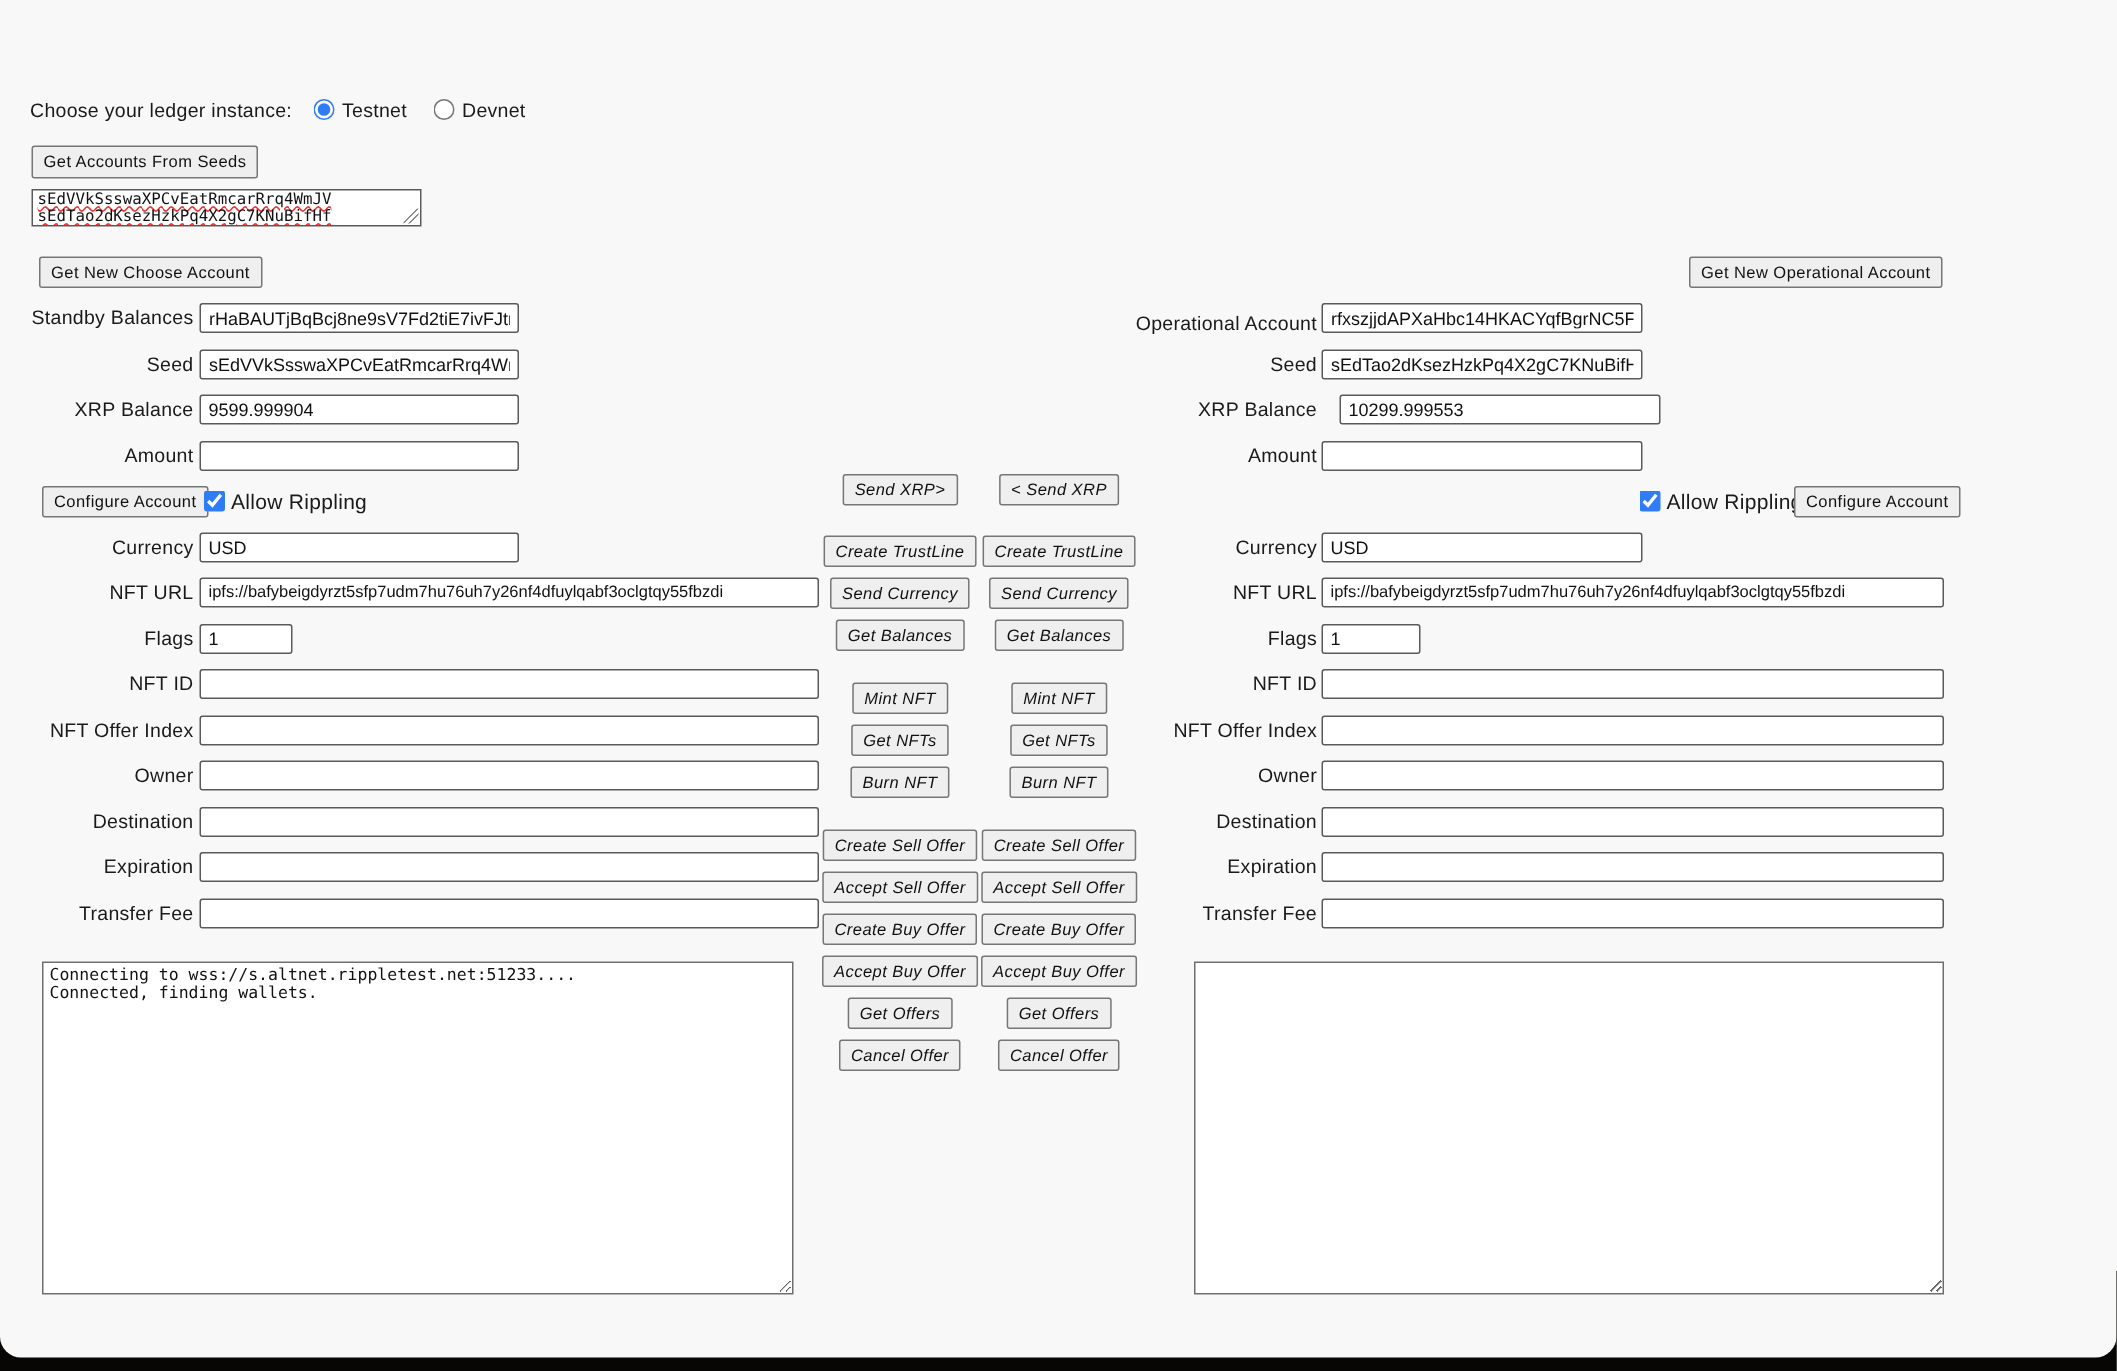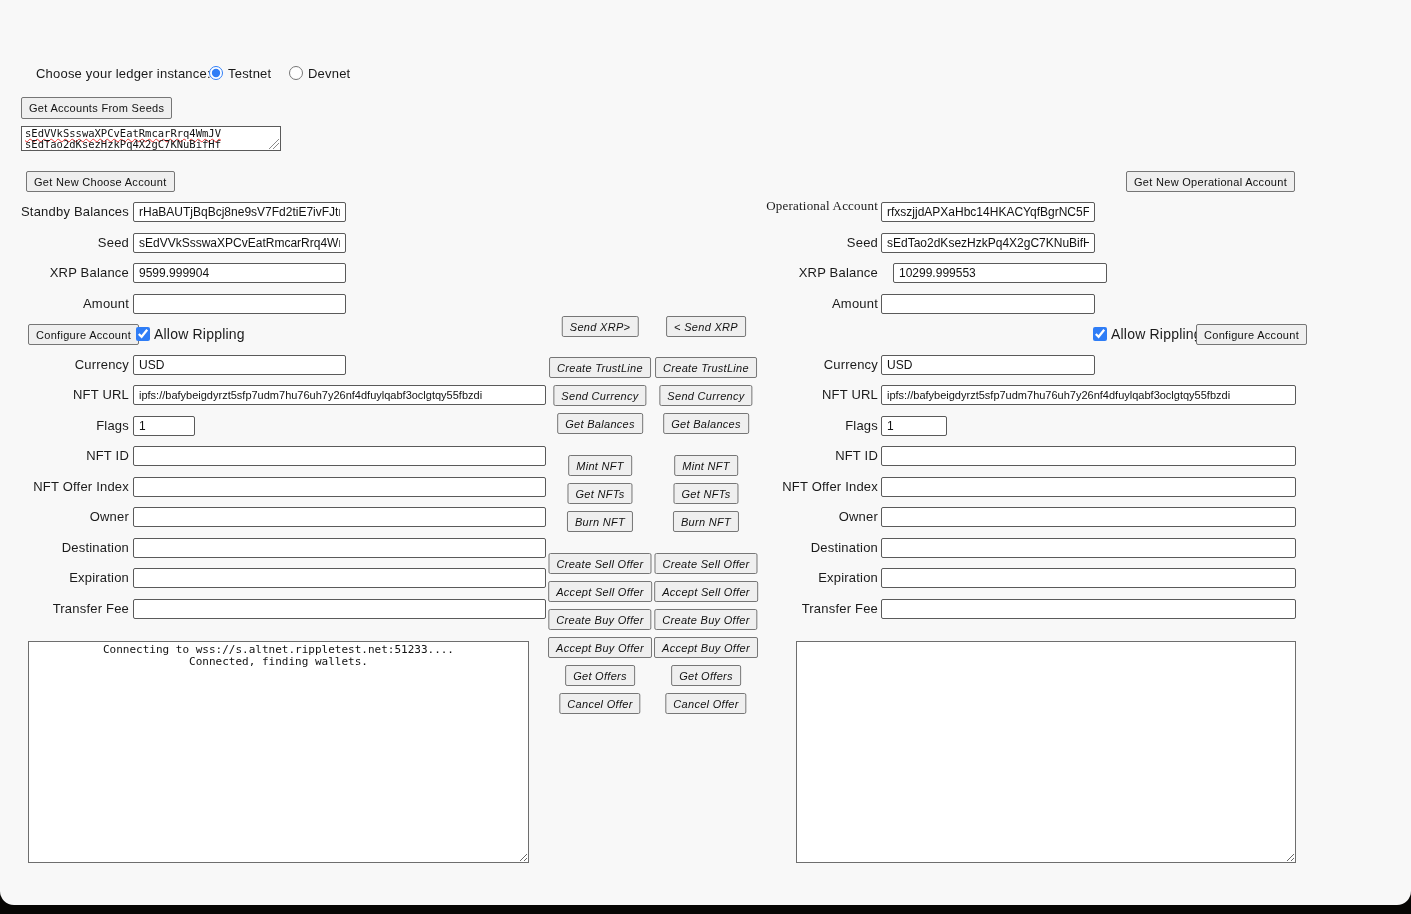--- a/index.html
+++ b/index.html
@@ -42,21 +42,21 @@
     font-family: "DejaVu Sans Mono", monospace; font-size: 11px; line-height: 11.5px; color: #111;
     padding: 2px 4px; white-space: pre; outline: none;
   }
 </style>
 </head>
 <body>
 
 <div class="page">
 
 
-  <div class="lbl" style="left:36px;top:63px;">Choose your ledger instance:</div>
+  <div class="lbl" style="left:20px;top:63px;">Choose your ledger instance:</div>
   <input type="radio" name="ledger" checked="" style="left: 209px; top: 66px;">
   <div class="lbl" style="left:228px;top:63px;">Testnet</div>
   <input type="radio" name="ledger" style="left: 289px; top: 66px;">
   <div class="lbl" style="left:308px;top:63px;">Devnet</div>
 
   <button class="btn" style="left:21px;top:97px;height:22px;">Get Accounts From Seeds</button>
   <div class="seedbox">
     <span class="seed-line">sEdVVkSsswaXPCvEatRmcarRrq4WmJV</span>
     <span class="seed-line">sEdTao2dKsezHzkPq4X2gC7KNuBifHf</span>
     <span class="grip"></span>
@@ -90,21 +90,21 @@
   <input class="tin" style="left: 133px; top: 477px; width: 413px;" value="">
   <div class="row-label" style="left:0;top:507px;width:129px;">Owner</div>
   <input class="tin" style="left: 133px; top: 507px; width: 413px;" value="">
   <div class="row-label" style="left:0;top:538px;width:129px;">Destination</div>
   <input class="tin" style="left: 133px; top: 538px; width: 413px;" value="">
   <div class="row-label" style="left:0;top:568px;width:129px;">Expiration</div>
   <input class="tin" style="left: 133px; top: 568px; width: 413px;" value="">
   <div class="row-label" style="left:0;top:599px;width:129px;">Transfer Fee</div>
   <input class="tin" style="left: 133px; top: 599px; width: 413px;" value="">
 
-  <textarea class="log" style="left: 28px; top: 641px; width: 501px; height: 222px; text-align: center;" spellcheck="false">Connecting to wss://s.altnet.rippletest.net:51233....
+  <textarea class="log" style="left: 28px; top: 641px; width: 501px; height: 222px;" spellcheck="false">Connecting to wss://s.altnet.rippletest.net:51233....
 Connected, finding wallets.</textarea>
 
   <button class="btn mid" style="left:600px;top:316px;">Send XRP&gt;</button>
   <button class="btn mid" style="left:600px;top:357px;">Create TrustLine</button>
   <button class="btn mid" style="left:600px;top:385px;">Send Currency</button>
   <button class="btn mid" style="left:600px;top:413px;">Get Balances</button>
   <button class="btn mid" style="left:600px;top:455px;">Mint NFT</button>
   <button class="btn mid" style="left:600px;top:483px;">Get NFTs</button>
   <button class="btn mid" style="left:600px;top:511px;">Burn NFT</button>
   <button class="btn mid" style="left:600px;top:553px;">Create Sell Offer</button>
@@ -121,21 +121,21 @@
   <button class="btn mid" style="left:706px;top:455px;">Mint NFT</button>
   <button class="btn mid" style="left:706px;top:483px;">Get NFTs</button>
   <button class="btn mid" style="left:706px;top:511px;">Burn NFT</button>
   <button class="btn mid" style="left:706px;top:553px;">Create Sell Offer</button>
   <button class="btn mid" style="left:706px;top:581px;">Accept Sell Offer</button>
   <button class="btn mid" style="left:706px;top:609px;">Create Buy Offer</button>
   <button class="btn mid" style="left:706px;top:637px;">Accept Buy Offer</button>
   <button class="btn mid" style="left:706px;top:665px;">Get Offers</button>
   <button class="btn mid" style="left:706px;top:693px;">Cancel Offer</button>
 
-  <div class="row-label" style="left:640px;top:196px;width:238px;font-family:Liberation Serif, serif;">Operational Account</div>
+  <div class="row-label" style="left:640px;top:206px;width:238px;">Operational Account</div>
   <input class="tin" style="left: 881px; top: 202px; width: 214px;" value="rfxszjjdAPXaHbc14HKACYqfBgrNC5FL4V">
   <div class="row-label" style="left:640px;top:233px;width:238px;">Seed</div>
   <input class="tin" style="left: 881px; top: 233px; width: 214px;" value="sEdTao2dKsezHzkPq4X2gC7KNuBifHf">
   <div class="row-label" style="left:640px;top:263px;width:238px;">XRP Balance</div>
   <input class="tin" style="left: 881px; top: 263px; width: 214px; margin-left: 12px;" value="10299.999553">
   <div class="row-label" style="left:640px;top:294px;width:238px;">Amount</div>
   <input class="tin" style="left: 881px; top: 294px; width: 214px;" value="">
 
   <input type="checkbox" checked="" style="left: 1093px; top: 327px;">
   <div class="lbl" style="left:1111px;top:324px;font-size:14px;">Allow Rippling</div>

